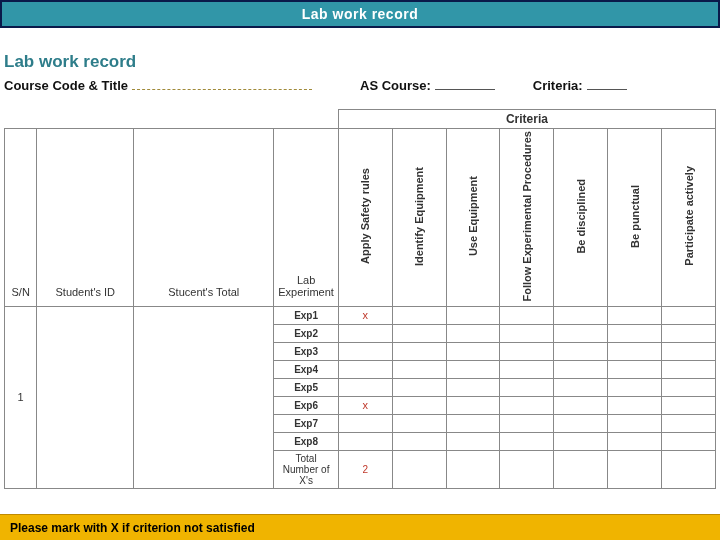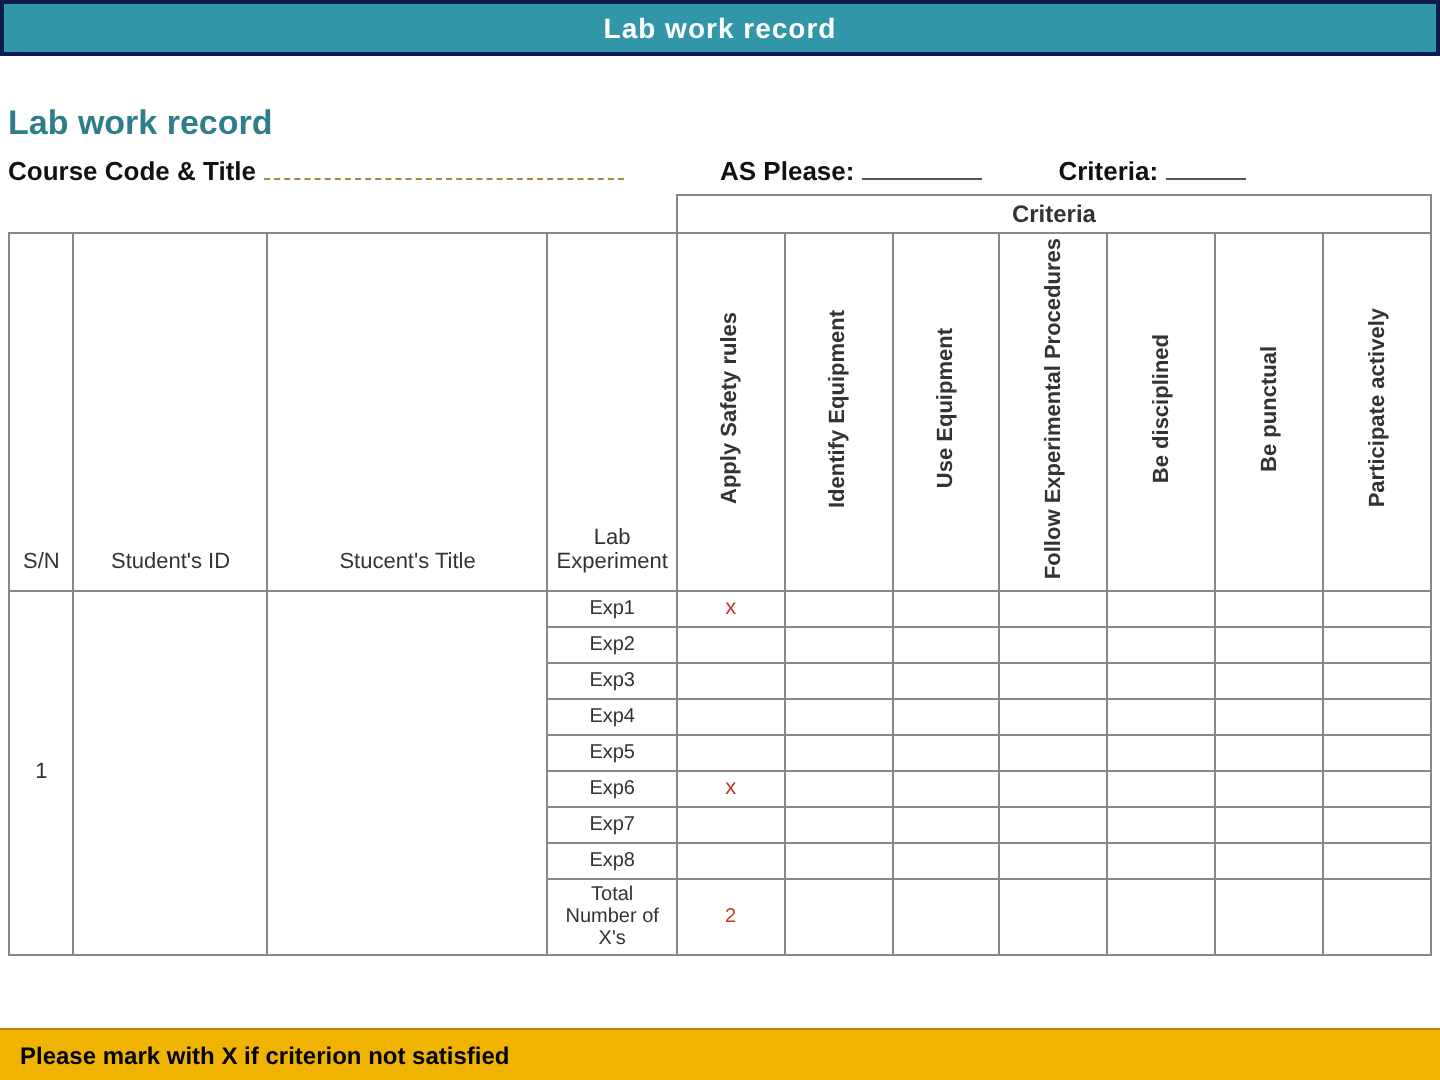--- a/index.html
+++ b/index.html
@@ -32,21 +32,21 @@
     font-weight: 700;
     font-size: 17px;
     margin: 18px 0 6px 0;
   }
   .meta-row {
     display: flex;
     align-items: baseline;
     font-size: 13px;
     font-weight: 700;
     color: #111;
-    margin-bottom: 4px;
+    margin-bottom: 16px;
     gap: 4px;
     text-align: right;
   }
   .meta-row .blank {
     border-bottom: 1px solid #555;
     display: inline-block;
     height: 12px;
     vertical-align: bottom;
   }
   .blank-course { width: 180px; border-bottom: 1px dashed #a08a3a !important; }
@@ -80,21 +80,21 @@
     white-space: nowrap;
     display: inline-block;
   }
   .hhead {
     font-weight: 400;
     font-size: 11px;
     vertical-align: bottom;
     padding-bottom: 8px;
   }
   .exp-label {
-    font-weight: 400;
+    font-weight: 700;
     font-size: 10px;
     text-align: center;
   }
   .xmark { color: #c0392b; }
   .total-row td { font-weight: 400; font-size: 10px; }
   .sn-col { width: 30px; }
   .sid-col { width: 90px; }
   .sname-col { width: 130px; }
   .lab-col { width: 60px; }
   .crit-col { width: 50px; }
@@ -123,21 +123,21 @@
   <span>Lab work record</span>
 </div>
 
 <div class="doc">
   <div class="doc-title">Lab work record</div>
 
   <div class="meta-row">
     <span>Course Code &amp; Title</span>
     <span class="blank blank-course"></span>
     <span style="width:40px"></span>
-    <span>AS Please:</span>
+    <span>AS Course:</span>
     <span class="blank blank-prog"></span>
     <span style="width:30px"></span>
     <span>Criteria:</span>
     <span class="blank blank-sem"></span>
   </div>
 
   <table>
     <colgroup>
       <col class="sn-col">
         <col class="sid-col">
@@ -152,21 +152,21 @@
         <col class="crit-col">
     </colgroup>
     <thead>
       <tr>
         <th class="corner" colspan="4"></th>
         <th class="criteria-head" colspan="7">Criteria</th>
       </tr>
       <tr>
         <th class="hhead" rowspan="1">S/N</th>
         <th class="hhead">Student's ID</th>
-        <th class="hhead">Stucent's Title</th>
+        <th class="hhead">Stucent's Total</th>
         <th class="hhead">Lab Experiment</th>
         <th class="vhead"><span class="vtext">Apply Safety rules</span></th>
         <th class="vhead"><span class="vtext">Identify Equipment</span></th>
         <th class="vhead"><span class="vtext">Use Equipment</span></th>
         <th class="vhead"><span class="vtext">Follow Experimental Procedures</span></th>
         <th class="vhead"><span class="vtext">Be disciplined</span></th>
         <th class="vhead"><span class="vtext">Be punctual</span></th>
         <th class="vhead"><span class="vtext">Participate actively</span></th>
       </tr>
     </thead>

